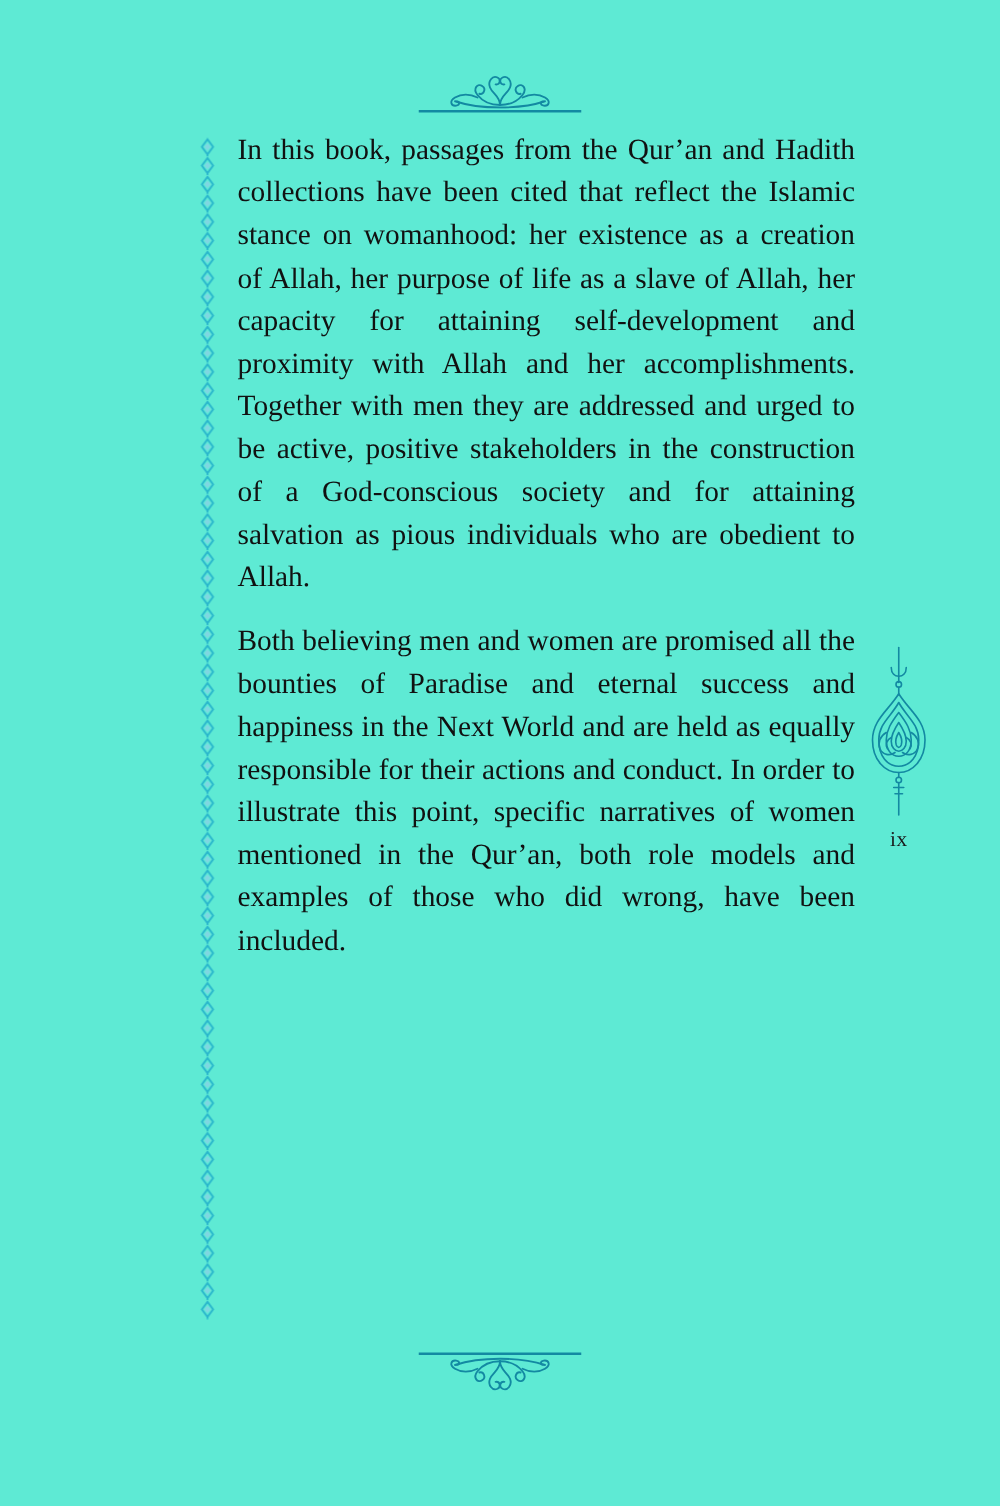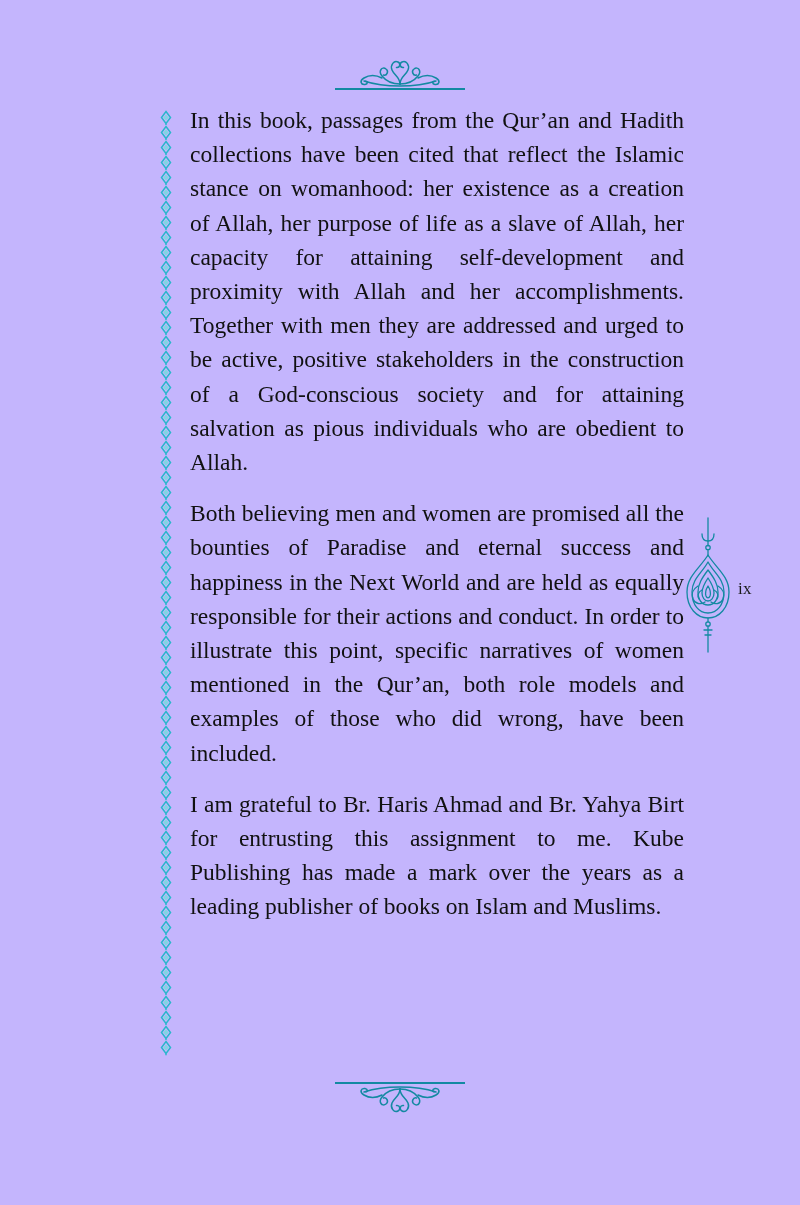--- a/index.html
+++ b/index.html
@@ -11,21 +11,21 @@
   body {
     font-family: "Liberation Serif", "DejaVu Serif", serif;
     color: #111111;
   }
 
   .page {
     position: relative;
     width: 800px;
     height: 1205px;
     overflow: hidden;
-    background: #c4b5fd;
+    background: #5eead4;
   }
 
   
   .ornament-top {
     position: absolute;
     left: 0;
     top: 48px;
     width: 800px;
     height: 42px;
     display: flex;
@@ -93,21 +93,21 @@
   }
   
 
   
   .folio-block {
     position: absolute;
     left: 678px;
     top: 516px;
     width: 82px;
     display: flex;
-    flex-direction: row;
+    flex-direction: column;
     align-items: center;
   }
   .medallion {
     line-height: 0;
   }
   .folio-number {
     margin-top: 6px;
     font-size: 17px;
     letter-spacing: 0.4px;
     color: #1a1a1a;
@@ -148,21 +148,20 @@
           <path d="M8 13.5 L8 16.5" stroke="#29b6cc" stroke-width="1.4"></path>
         </pattern>
       </defs>
       <rect x="0" y="0" width="16" height="946" fill="url(#beadchain)"></rect>
     </svg>
   </div>
 
   <div class="text-column">
     <p>In this book, passages from the Qur’an and Hadith collections have been cited that reflect the Islamic stance on womanhood: her existence as a creation of Allah, her purpose of life as a slave of Allah, her capacity for attaining self-development and proximity with Allah and her accomplishments. Together with men they are addressed and urged to be active, positive stakeholders in the construction of a God-conscious society and for attaining salvation as pious individuals who are obedient to Allah.</p>
     <p>Both believing men and women are promised all the bounties of Paradise and eternal success and happiness in the Next World and are held as equally responsible for their actions and conduct. In order to illustrate this point, specific narratives of women mentioned in the Qur’an, both role models and examples of those who did wrong, have been included.</p>
-    <p>I am grateful to Br. Haris Ahmad and Br. Yahya Birt for entrusting this assignment to me. Kube Publishing has made a mark over the years as a leading publisher of books on Islam and Muslims.</p>
   </div>
 
   <div class="folio-block">
     <span class="medallion">
       <svg width="60" height="140" viewBox="0 0 60 140" fill="none" stroke="#1389a2" stroke-width="1.3" stroke-linecap="round" stroke-linejoin="round">
 
         <path d="M30 2 L30 30"></path>
         <path d="M24 18 C24 23 27 25 30 25 C33 25 36 23 36 18"></path>
         <circle cx="30" cy="31.5" r="2.2"></circle>
         <path d="M30 34 L30 40"></path>

